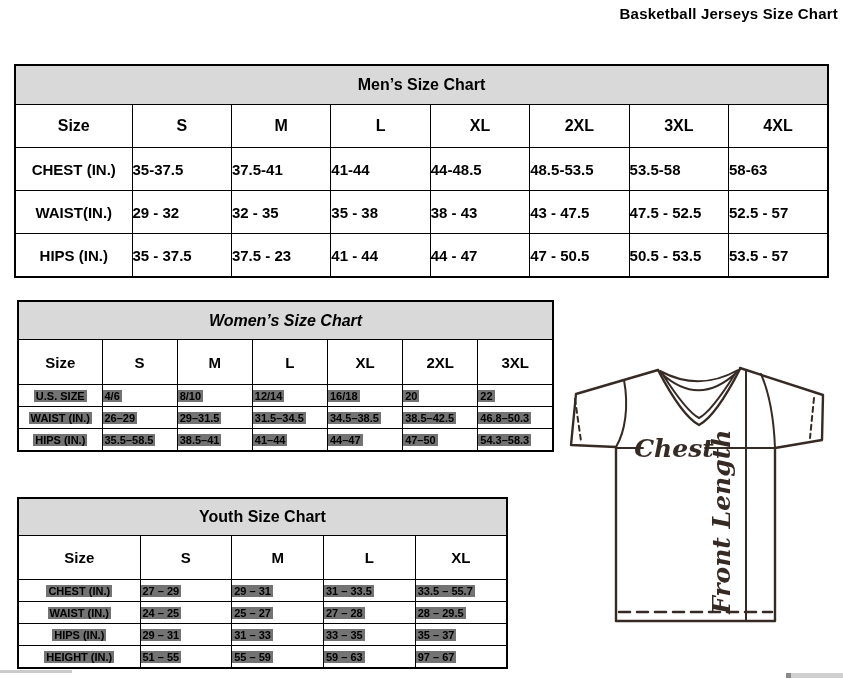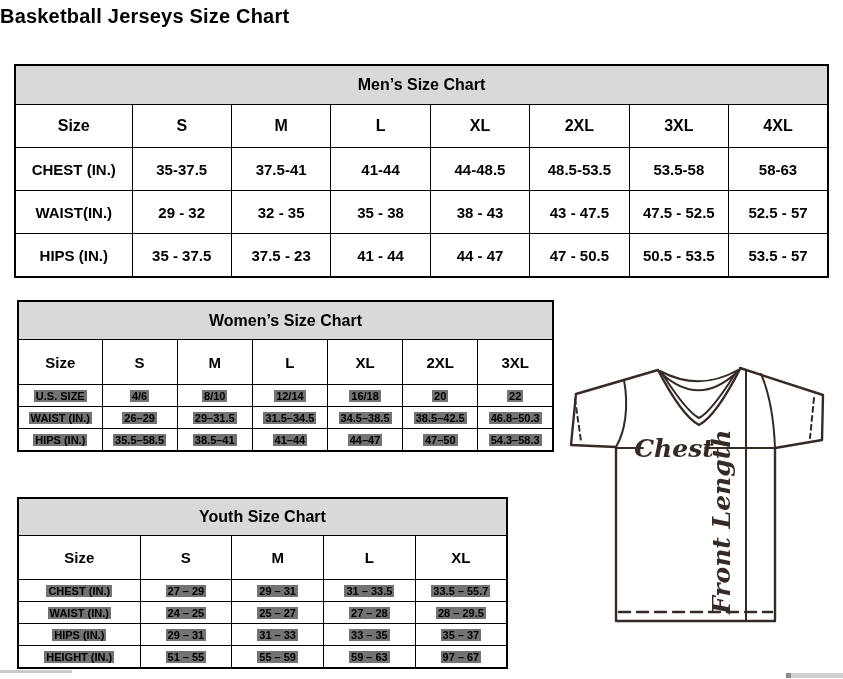--- a/index.html
+++ b/index.html
@@ -2,37 +2,37 @@
 <html><head>
 <meta charset="utf-8">
 <style>
   html,body { margin:0; padding:0; }
   body {
     width:843px; height:679px; position:relative; overflow:hidden;
     background:#ffffff; color:#000;
     font-family:"Liberation Sans", sans-serif;
   }
   .page-title {
-    position:absolute; top:5px; left:0; width:826px; text-align:left;
-    font-size:20px; font-weight:bold; letter-spacing:.2px;
+    position:absolute; top:5px; left:12px; width:826px; text-align:right;
+    font-size:15px; font-weight:bold; letter-spacing:.2px;
   }
   table.tbl {
     position:absolute; border-collapse:collapse; table-layout:fixed;
-    border:2px solid #000; text-align:center; font-weight:bold;
+    border:2px solid #000; font-weight:bold;
   }
   .tbl th, .tbl td { border:1px solid #000; padding:0; vertical-align:middle; }
   .tbl tr.band th { background:#d9d9d9; font-size:16px; }
 
   .men { left:14px; top:64px; width:815px; }
   .men tr.band th   { height:38px; }
   .men tr.size-row th { height:42px; font-size:16px; }
   .men tr.data-row th, .men tr.data-row td { height:42px; font-size:15px; }
 
   .women { left:17px; top:300px; width:537px; }
-  .women tr.band th   { height:37px; }
+  .women tr.band th   { height:37px;font-style:italic; }
   .women tr.size-row th { height:44px; font-size:15px; }
   .women tr.data-row th, .women tr.data-row td { height:21px; font-size:11px; }
 
   .youth { left:17px; top:497px; width:491px; }
   .youth tr.band th   { height:36px; }
   .youth tr.size-row th { height:43px; font-size:15px; }
   .youth tr.data-row th, .youth tr.data-row td { height:21px; font-size:11px; }
 
   .hl { background:#737373; padding:0 2px; white-space:nowrap; }
 

